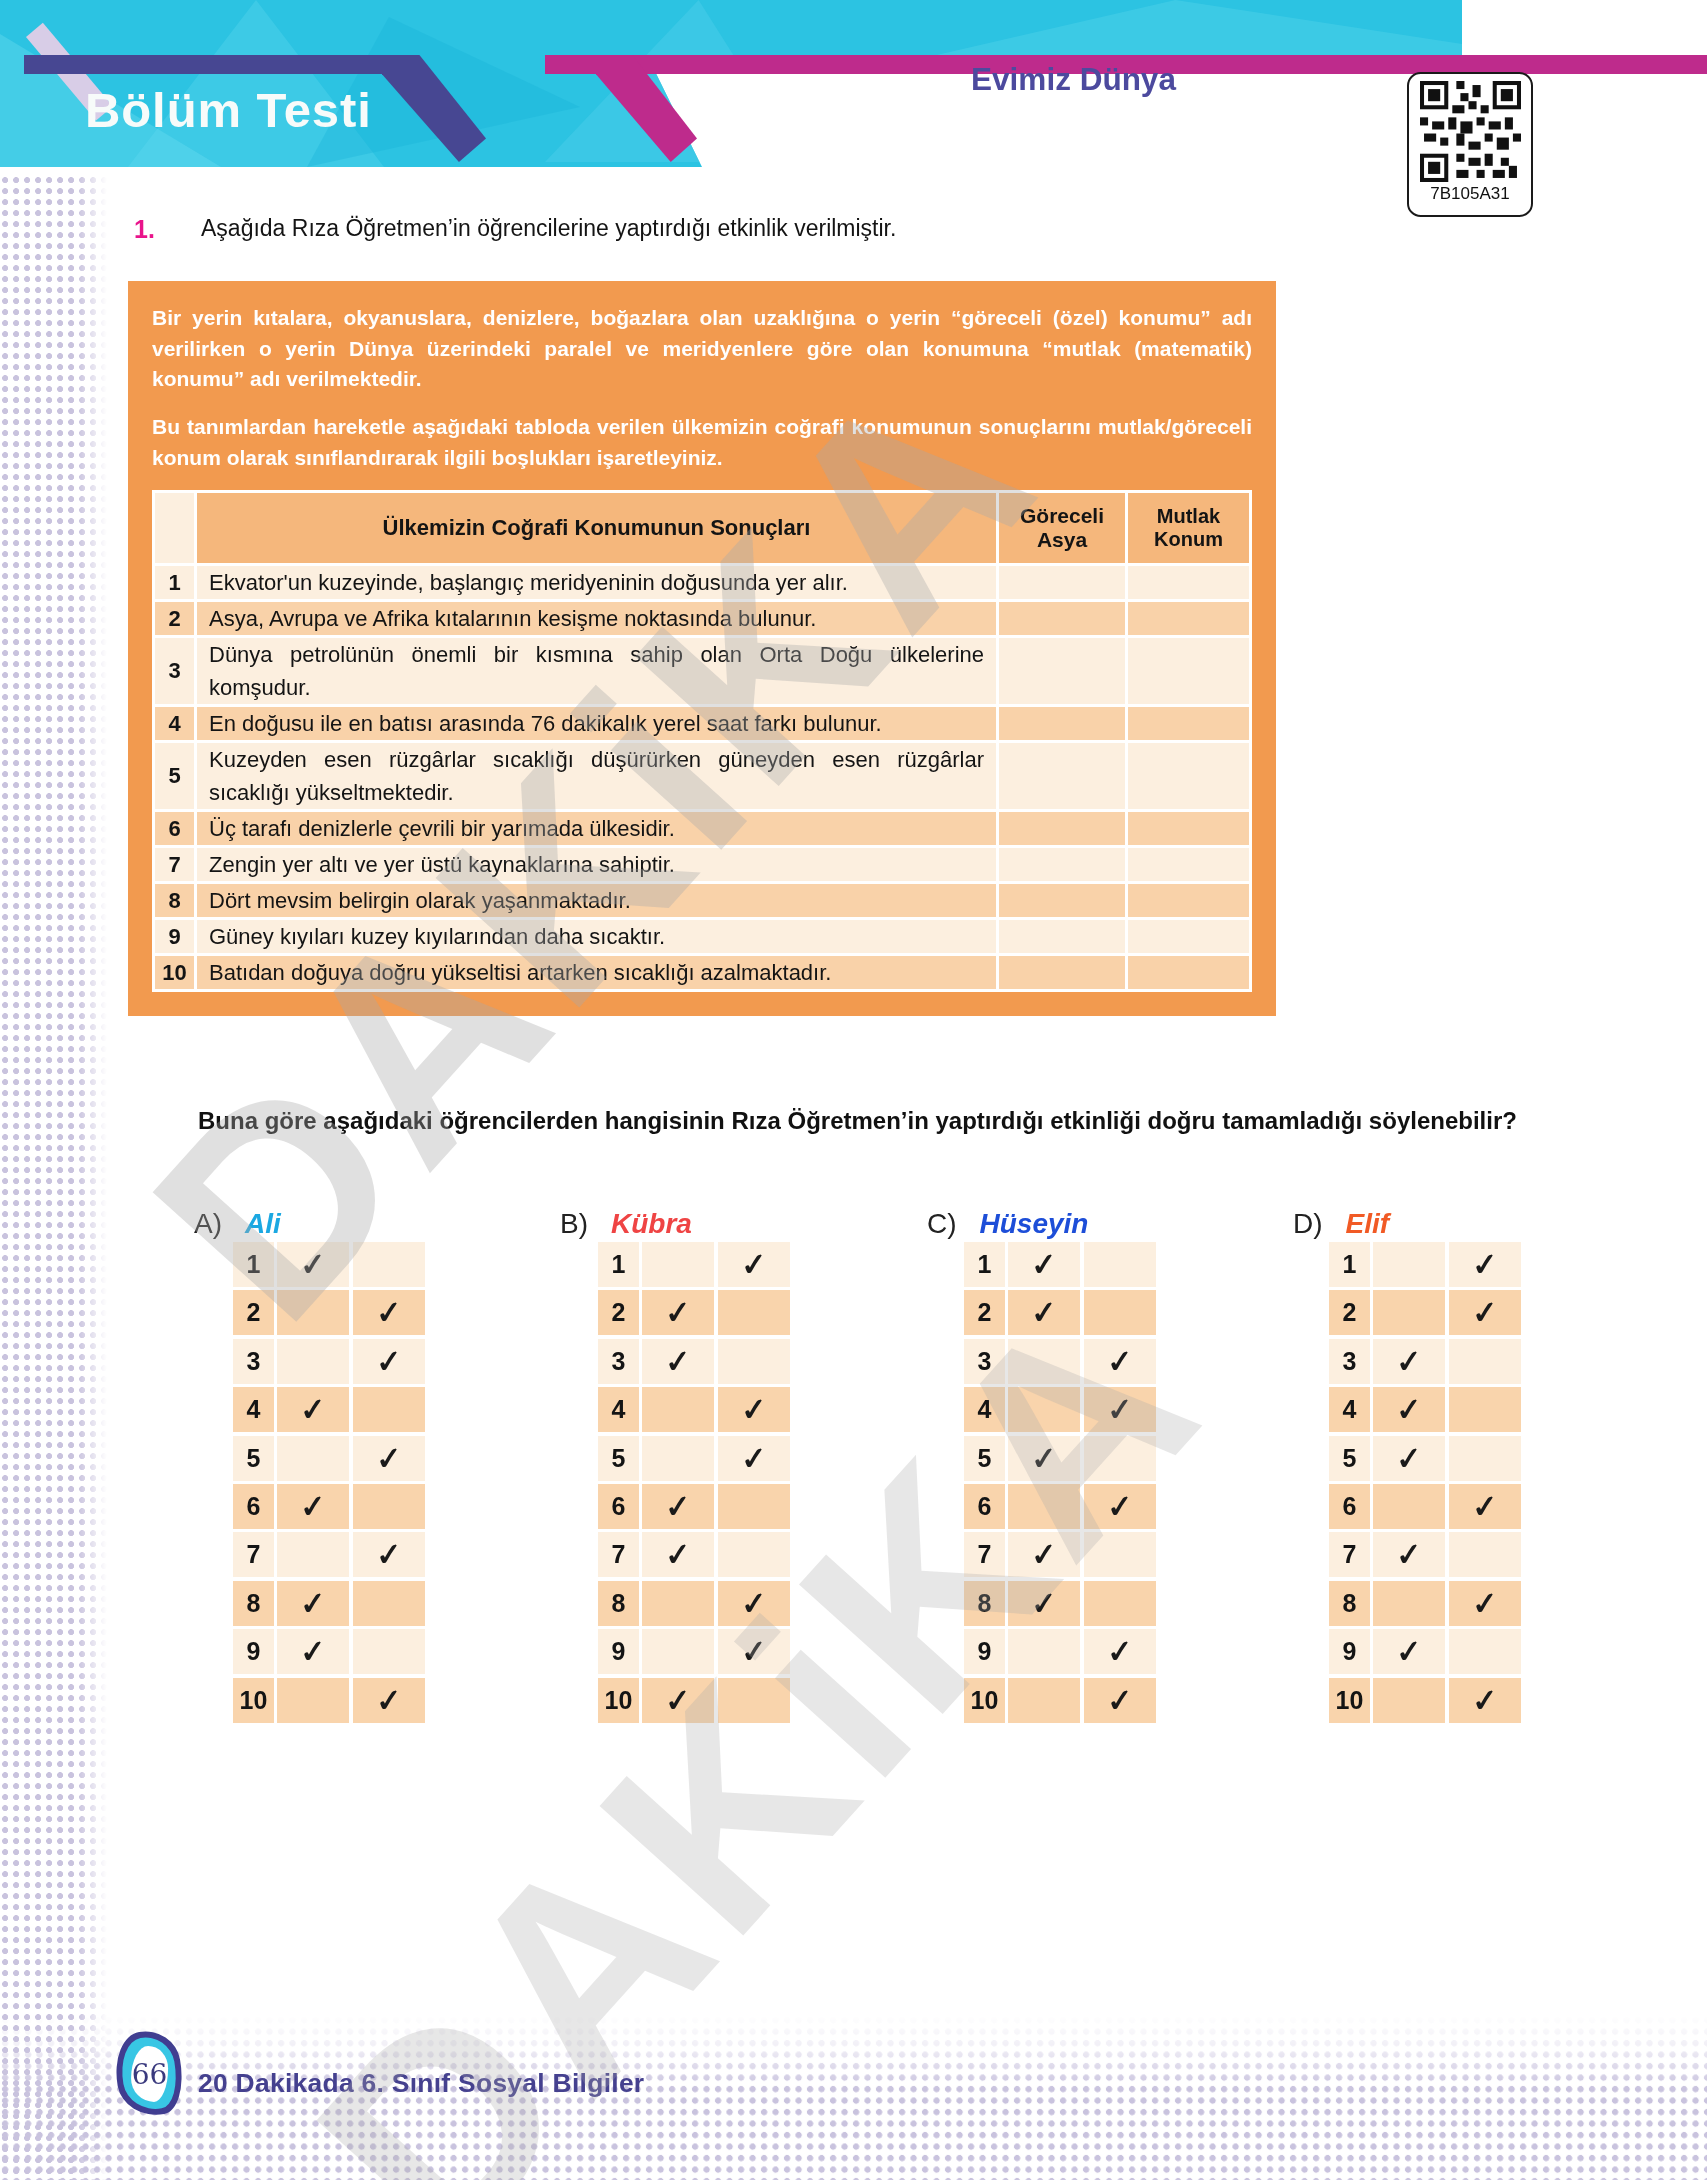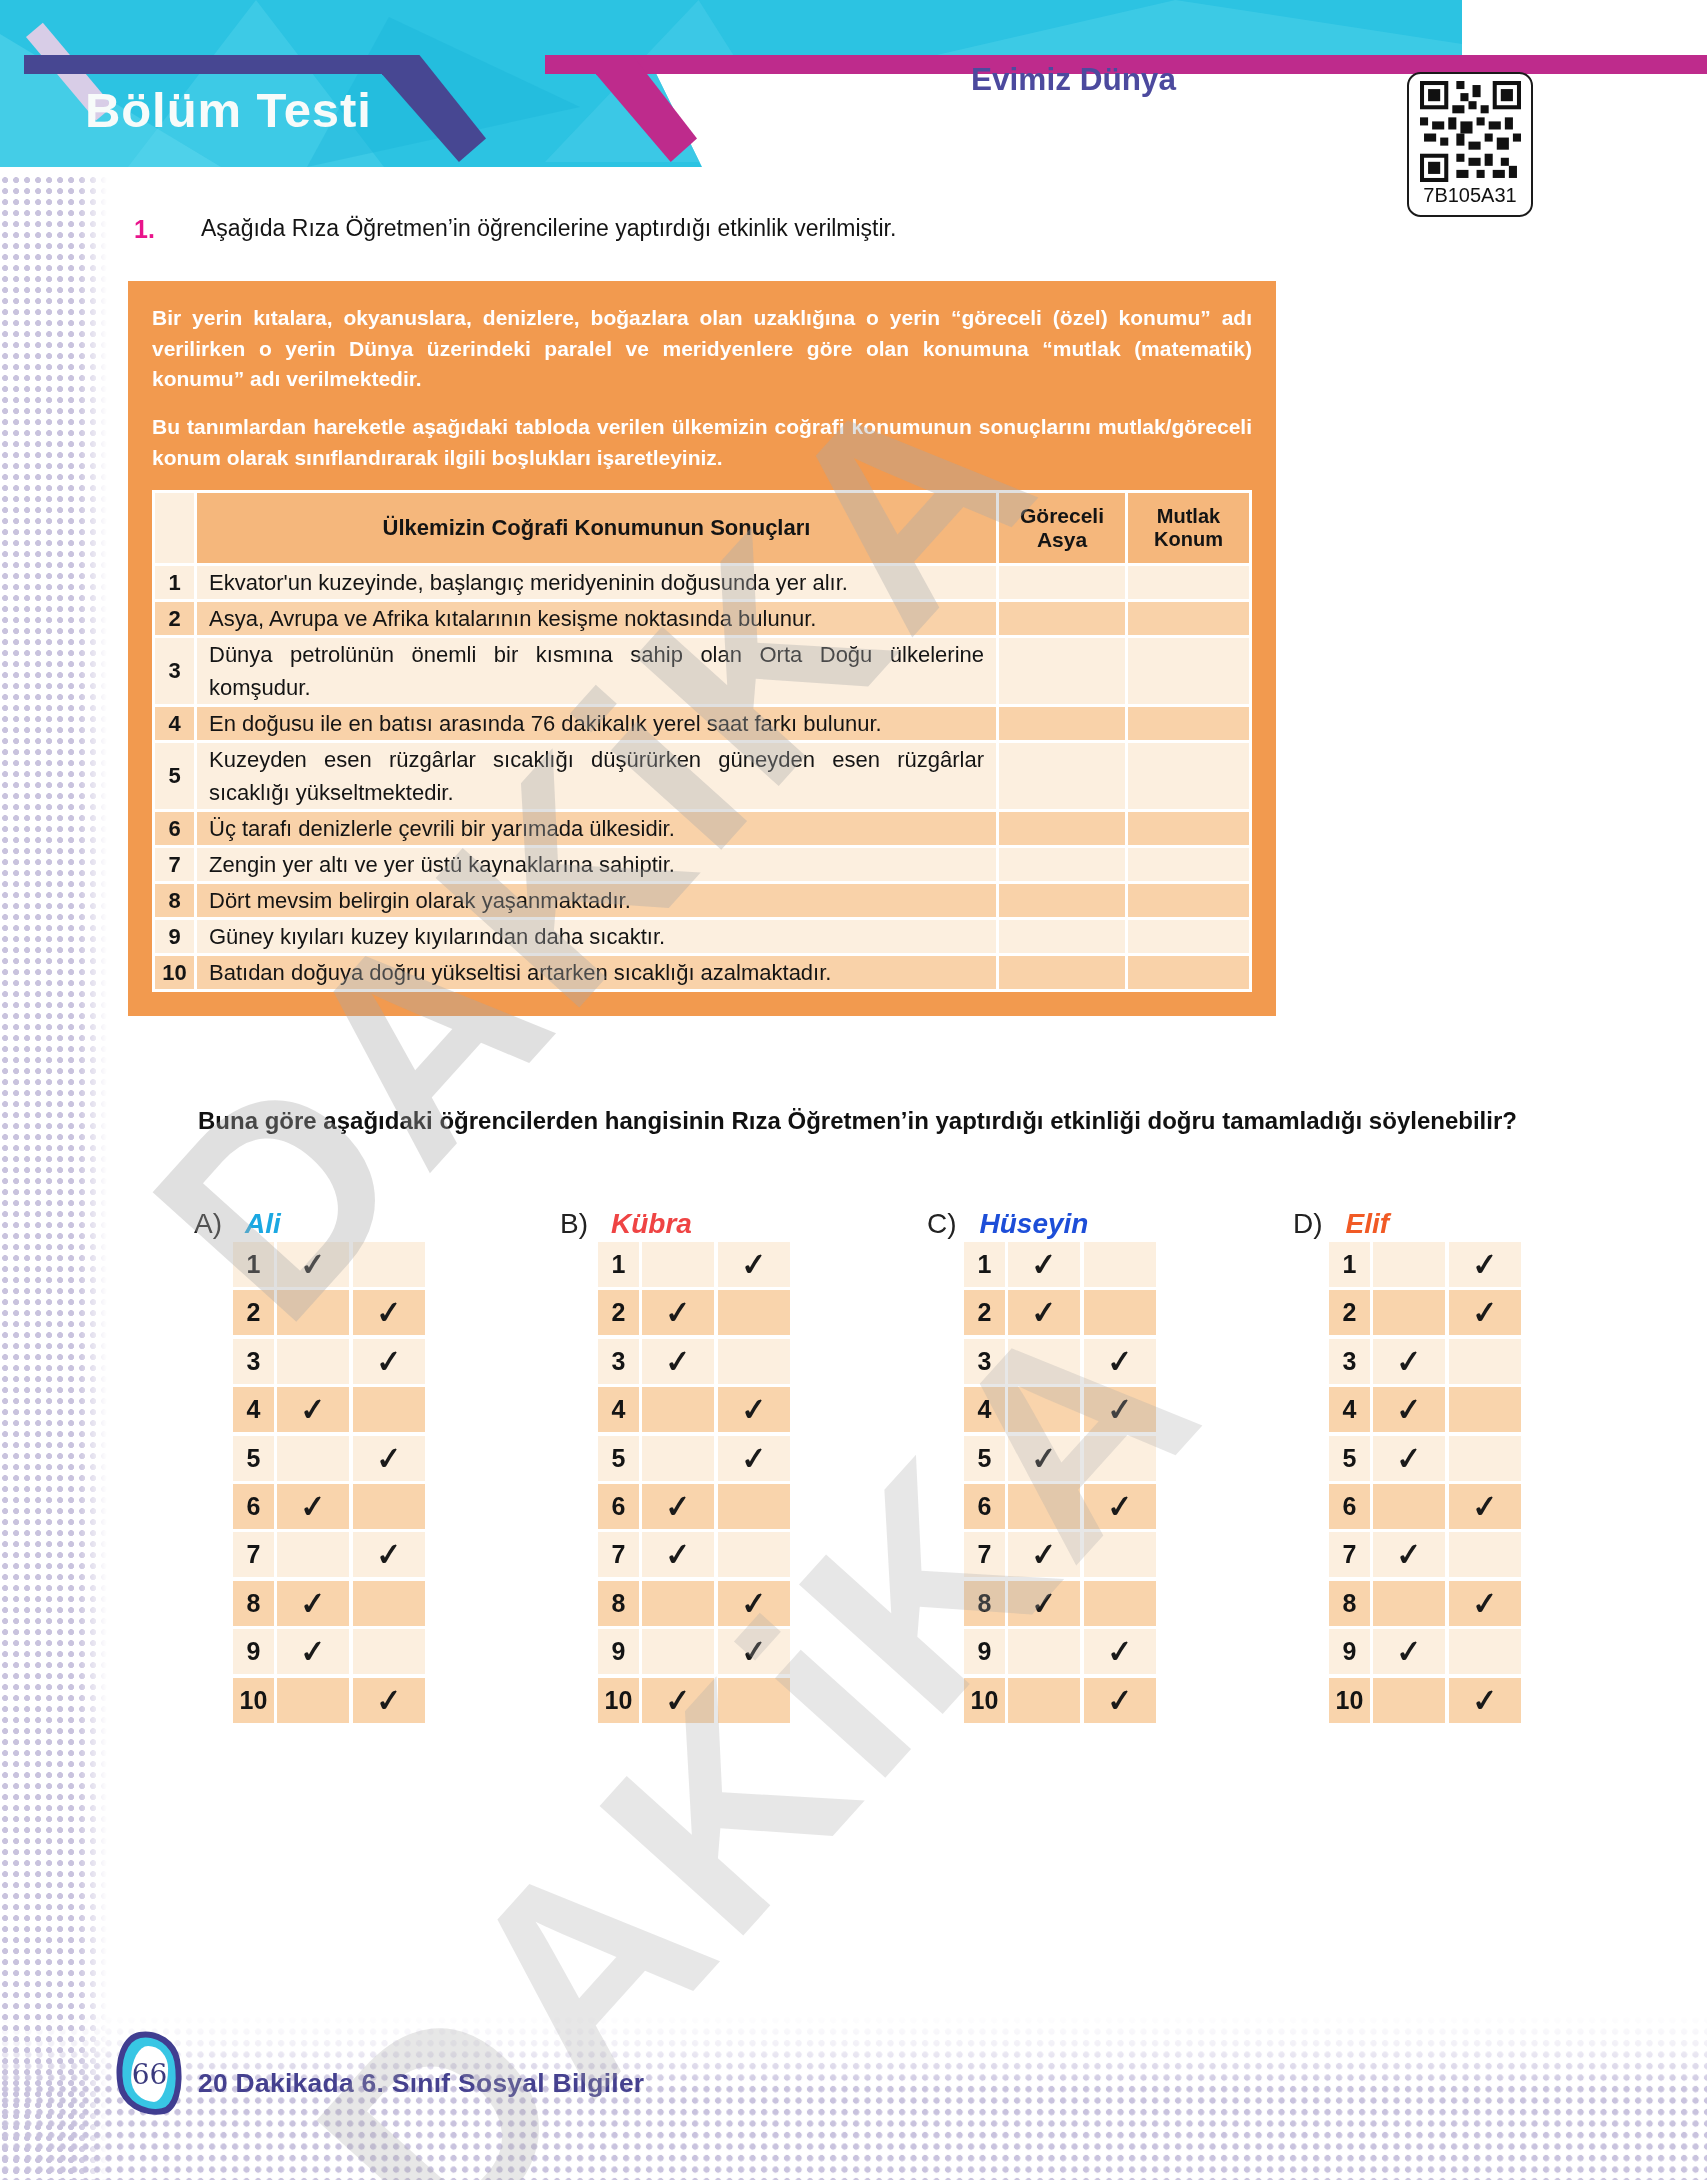--- a/index.html
+++ b/index.html
@@ -23,21 +23,21 @@
                clip-path:polygon(0 0,36% 0,100% 78%,74% 100%,0 18%); }
   .band-magenta { position:absolute; left:545px; top:55px; width:1162px; height:19px; background:#be2b8c; }
   .tail-magenta { position:absolute; left:596px; top:55px; width:101px; height:107px; background:#be2b8c;
                   clip-path:polygon(0 0,36% 0,100% 78%,74% 100%,0 18%); }
   .bolum-title { position:absolute; left:85px; top:82px; font-size:49px; font-weight:bold; color:#f7fbfa; letter-spacing:0.9px; }
   .evimiz-title { position:absolute; left:869px; top:61px; width:409px; text-align:center;
                   font-size:31.5px; font-weight:bold; color:#4c4a9e; }
   .qr-box { position:absolute; left:1407px; top:72px; width:126px; height:145px; background:#fff;
             border:2.6px solid #1a1a1a; border-radius:13.6px; box-sizing:border-box;
             display:flex; flex-direction:column; align-items:center; padding:6.8px 5.1px 3.4px; }
-  .qr-label { font-size:20px; color:#111; margin-top:2.6px; }
+  .qr-label { font-size:17px; color:#111; margin-top:2.6px; }
 
   
   .left-dots { position:absolute; left:0; top:175px; width:107px; bottom:0; z-index:1;
     background-image:radial-gradient(circle at 5.1px 5.1px,#c9c3de 2.7px,rgba(0,0,0,0) 3.3px);
     background-size:11px 11px;
     -webkit-mask-image:linear-gradient(to right,#000 72%,rgba(0,0,0,0) 100%);
             mask-image:linear-gradient(to right,#000 72%,rgba(0,0,0,0) 100%); }
   .bottom-dots { position:absolute; left:0; right:0; bottom:0; height:166px; z-index:1;
     background-image:radial-gradient(circle at 5.1px 5.1px,#c9c3de 2.9px,rgba(0,0,0,0) 3.4px);
     background-size:11.5px 11.5px;

